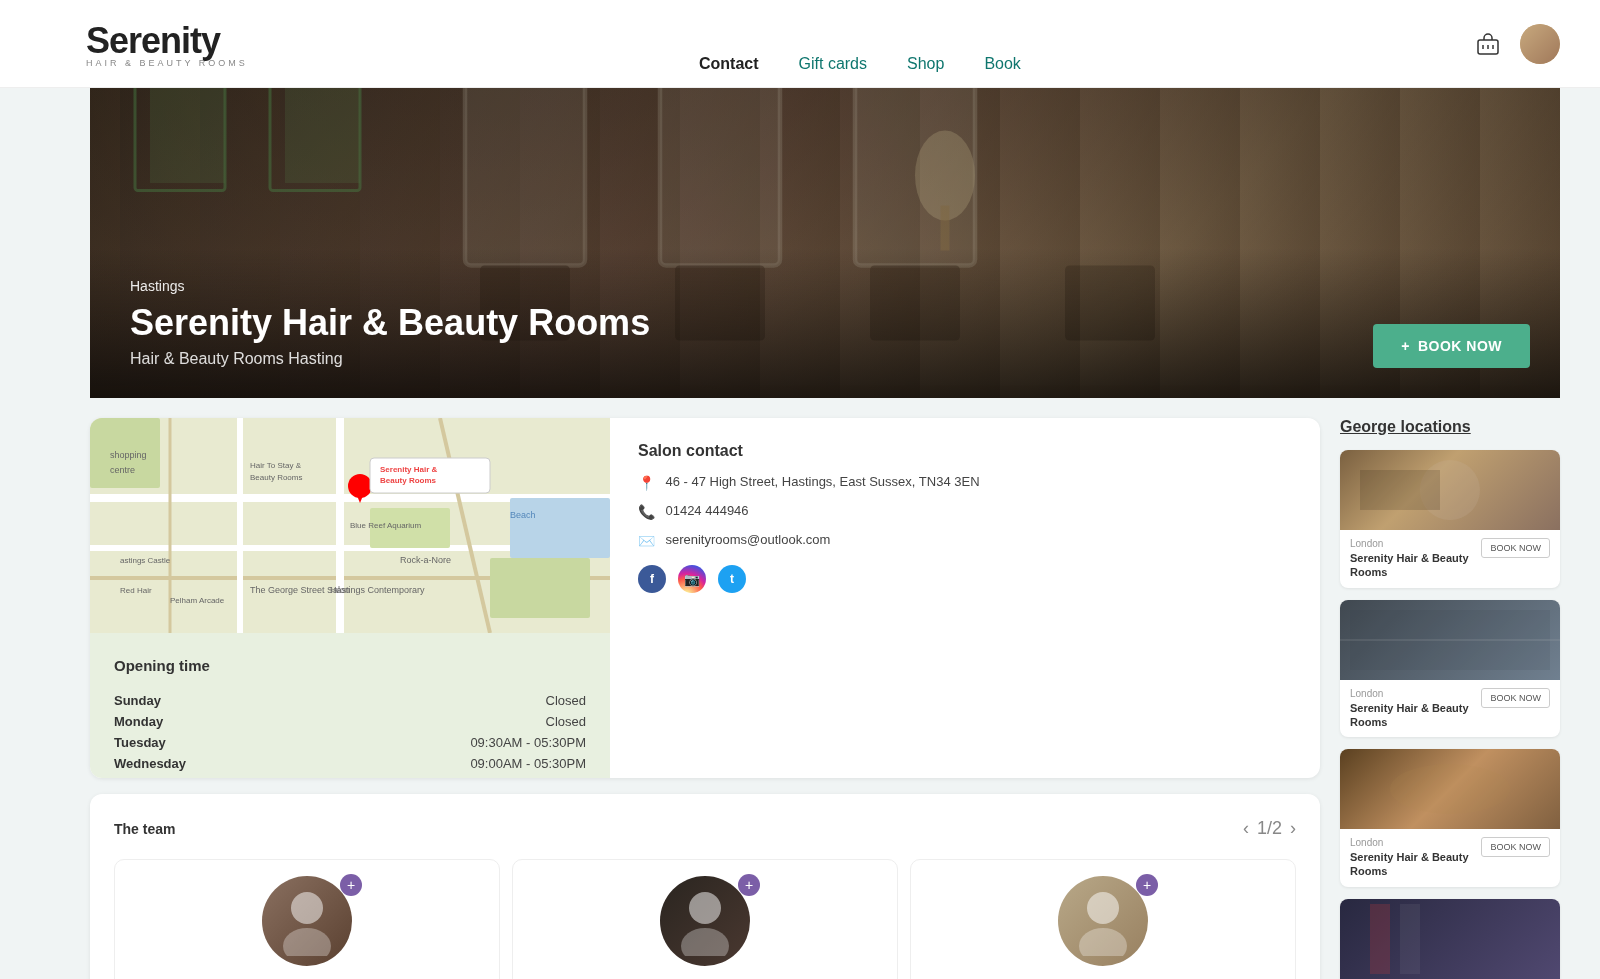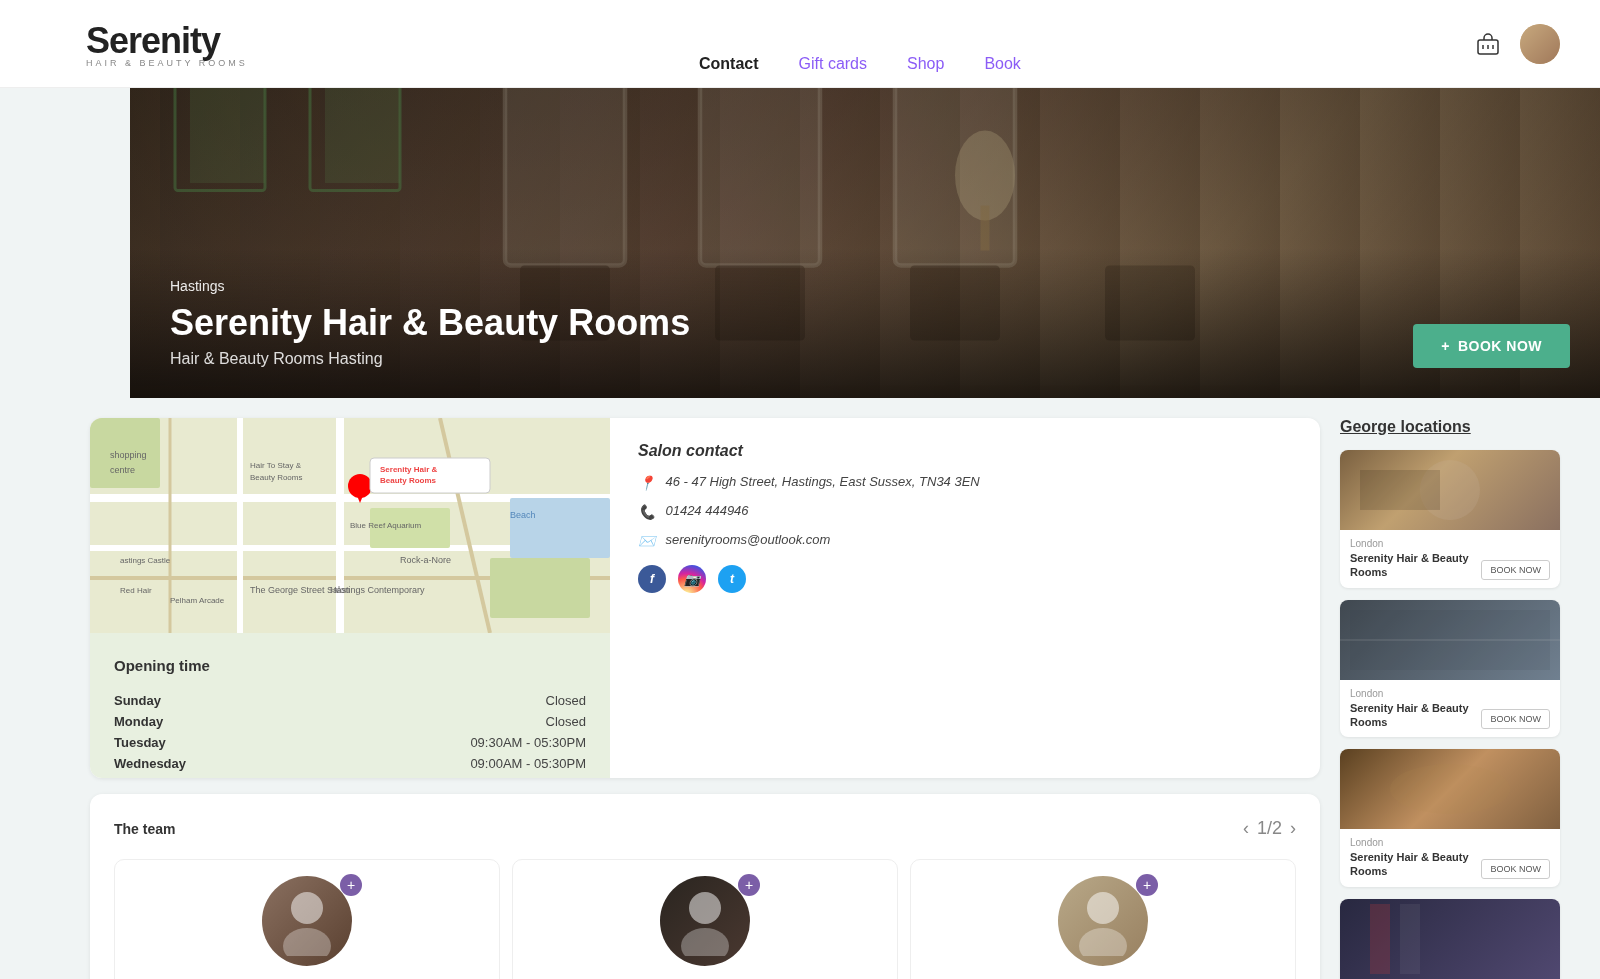--- a/index.html
+++ b/index.html
@@ -14,21 +14,21 @@
       padding: 0 40px;
       height: 88px;
       border-bottom: 1px solid #eee;
       position: relative;
       z-index: 10;
     }
     .logo-area { display: flex; flex-direction: column; margin-left: 46px; }
     .logo-main { font-size: 36px; font-weight: 700; letter-spacing: -1px; color: #222; }
     .logo-sub { font-size: 9px; letter-spacing: 3px; color: #888; text-transform: uppercase; margin-top: -4px; }
     .nav { display: flex; align-items: center; gap: 40px; margin-top: 41px; }
-    .nav-item { font-size: 16px; color: #8b5cf6; text-decoration: none; cursor: pointer; }
+    .nav-item { font-size: 16px; color: #0f766e; text-decoration: none; cursor: pointer; }
     .nav-item.active { color: #222; font-weight: 700; }
     .nav-icons { display: flex; align-items: center; gap: 16px; }
     .basket-icon { width: 32px; height: 32px; display: flex; align-items: center; justify-content: center; cursor: pointer; }
     .avatar { width: 40px; height: 40px; border-radius: 50%; background: #c8a97e; overflow: hidden; cursor: pointer; }
     .avatar-img { width: 40px; height: 40px; border-radius: 50%; background: linear-gradient(135deg, #c8a97e 0%, #a0785a 100%); }
     .hero-overlay {
       position: absolute;
       bottom: 0; left: 0; right: 0;
       padding: 30px 40px;
       background: linear-gradient(to top, rgba(0,0,0,0.7) 0%, transparent 100%);
@@ -89,21 +89,20 @@
       position: relative;
       overflow: hidden;
       flex-shrink: 0;
     }
 
     .info-section {
       flex: 1;
       padding: 24px 28px;
       display: flex;
       gap: 40px;
-      font-style: italic;
     }
     .time-row { display: flex; justify-content: space-between; font-size: 13px; padding: 3px 0; color: #444; }
     .time-row .day { font-weight: 600; color: #333; }
 
     .salon-contact { flex: 1; }
     .salon-contact h3 { font-size: 16px; font-weight: 700; margin-bottom: 14px; }
     .contact-item { display: flex; align-items: flex-start; gap: 10px; margin-bottom: 12px; font-size: 13px; color: #444; }
     .contact-icon { color: #666; font-size: 14px; margin-top: 1px; flex-shrink: 0; }
     .social-icons { display: flex; gap: 12px; margin-top: 16px; }
     .social-icon { width: 28px; height: 28px; border-radius: 50%; background: #3b5998; display: flex; align-items: center; justify-content: center; cursor: pointer; color: #fff; font-size: 12px; font-weight: 700; }
@@ -162,21 +161,21 @@
       flex-shrink: 0;
     }
     .other-locations-title { font-size: 16px; font-weight: 700; margin-bottom: 14px; text-decoration: underline; color: #333; }
     .location-card {
       background: #fff;
       border-radius: 8px;
       overflow: hidden;
       margin-bottom: 12px;
       box-shadow: 0 1px 3px rgba(0,0,0,0.08);
     }
-    .location-info { padding: 8px 10px; display: flex; justify-content: space-between; align-items: flex-end; }
+    .location-info { padding: 8px 10px; display: flex; justify-content: space-between; align-items: flex-start; }
     .location-meta { }
     .location-region { font-size: 10px; color: #999; margin-bottom: 2px; }
     .location-name { font-size: 11px; font-weight: 600; color: #333; line-height: 1.3; }
     .book-btn {
       background: #fff;
       border: 1px solid #ccc;
       border-radius: 3px;
       padding: 4px 8px;
       font-size: 9px;
       color: #555;
@@ -194,21 +193,20 @@
       background: #f0f4f4;
       padding: 0 40px 0 90px;
     }
     .hero-img-wrapper {
       width: 100%;
       height: 310px;
       border-radius: 0;
       overflow: hidden;
       position: relative;
       background: #3a2e22;
-      margin-left: 40px;
     }
     
     .salon-bg {
       width: 100%;
       height: 100%;
       background:
         linear-gradient(rgba(20,15,10,0.35), rgba(20,15,10,0.15)),
         repeating-linear-gradient(270deg, rgba(80,60,40,0.4) 0px, transparent 80px),
         linear-gradient(135deg, #3a2e22 0%, #6b5040 40%, #8b7355 70%, #7a6248 100%);
     }

